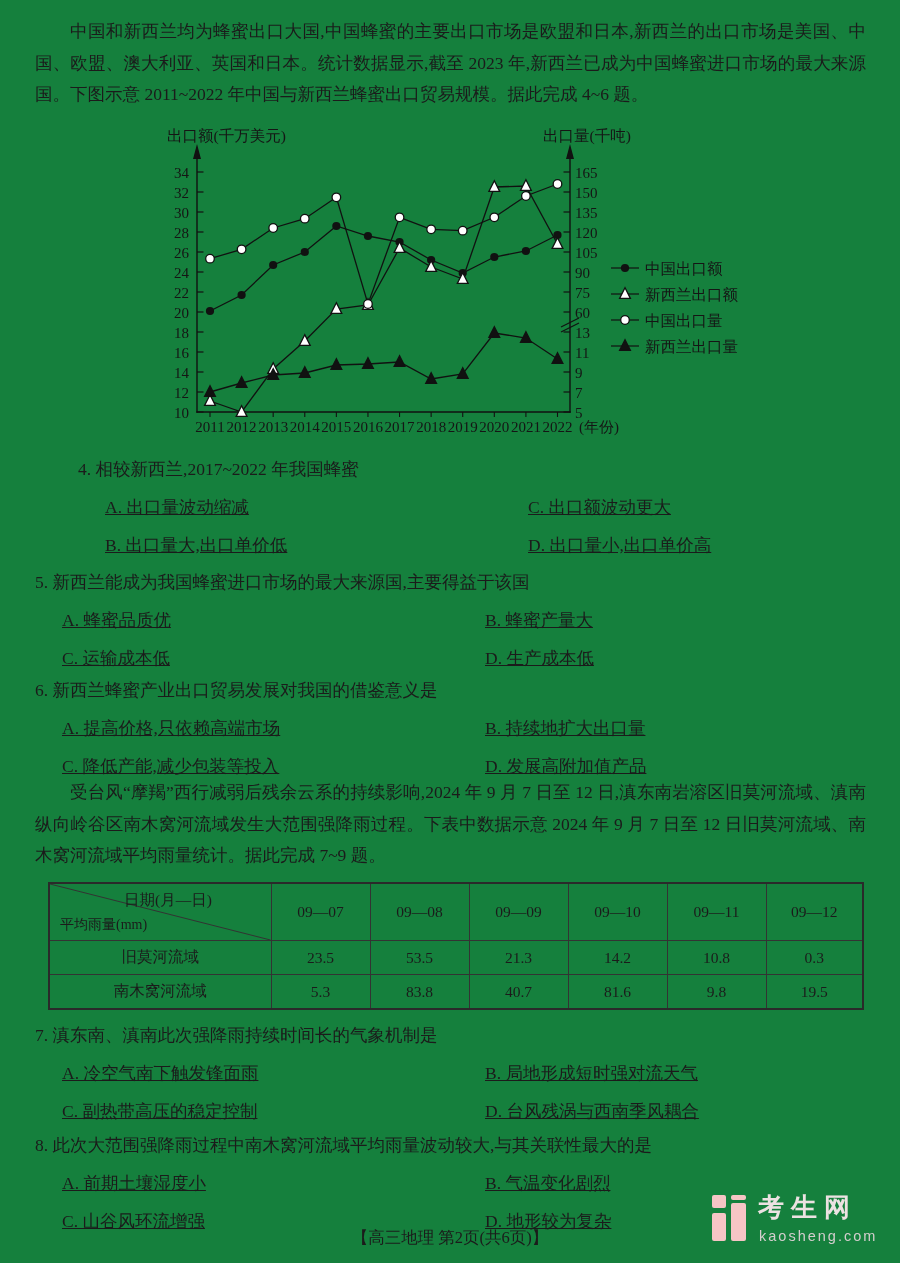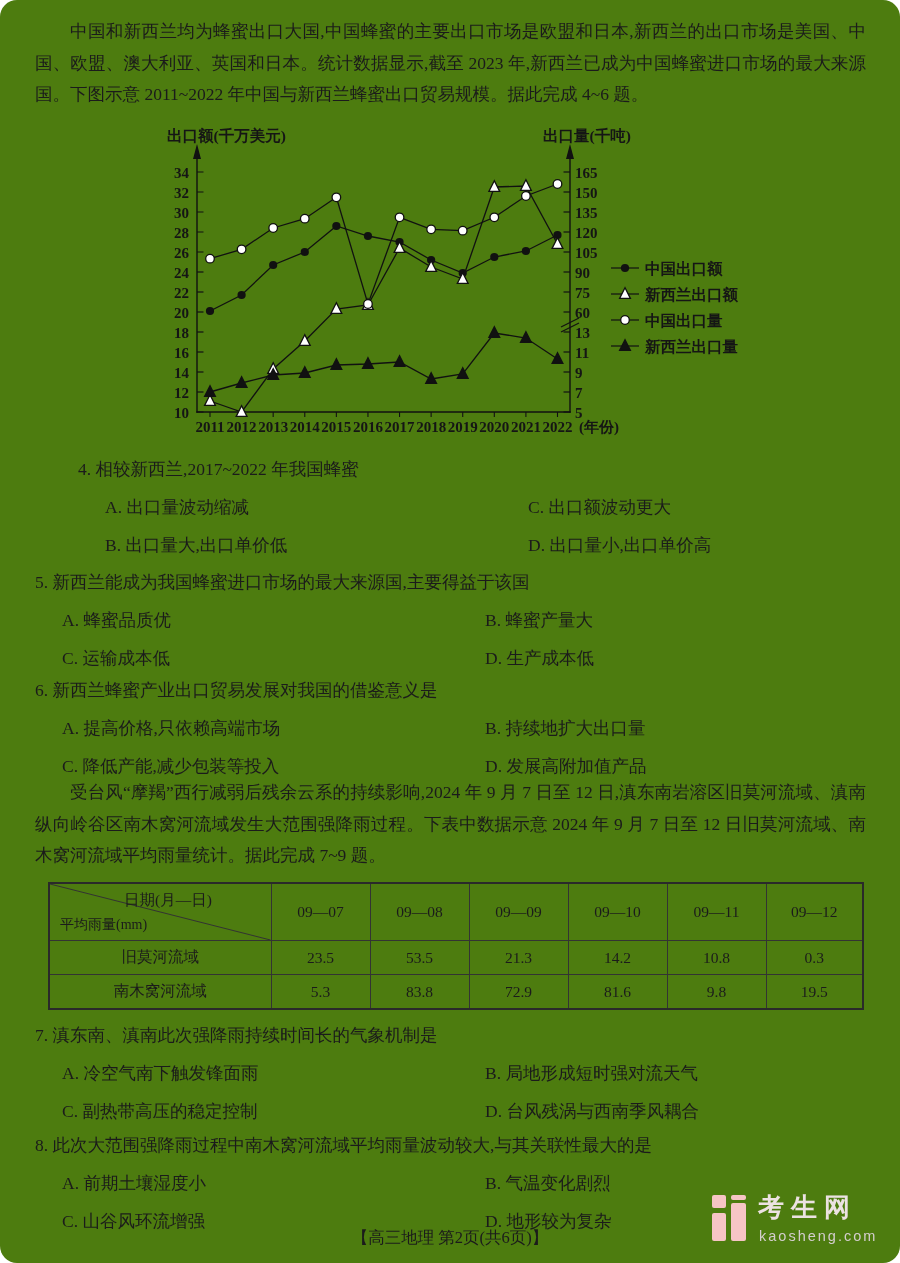--- a/index.html
+++ b/index.html
@@ -1,28 +1,28 @@
 <!DOCTYPE html>
 <html><head>
 <meta charset="utf-8">
 <style>
   html,body{margin:0;padding:0;background:#ffffff;}
-  .page{position:relative;width:900px;height:1263px;background:#4d7c0f;overflow:hidden;
-        font-family:"Liberation Serif","DejaVu Serif",serif;color:#1b1b1b;border-radius:17px;}
+  .page{position:relative;width:900px;height:1263px;background:#15803d;overflow:hidden;
+        font-family:"Liberation Serif","DejaVu Serif",serif;color:#1b1b1b;}
   .intro{position:absolute;left:35px;right:34px;margin:0;font-size:17.5px;line-height:31.5px;
          text-align:justify;text-indent:2em;}
   #intro-honey{top:16px;}
   #intro-rain{top:777px;}
-  .chart-wrap{position:absolute;top:115px;left:0;width:788px;height:335px;font-weight:bold;}
+  .chart-wrap{position:absolute;top:115px;left:0;width:788px;height:335px;}
   .chart-wrap svg{display:block;}
   svg text{font-family:"Liberation Serif","DejaVu Serif",serif;fill:#151515;}
   .question{position:absolute;left:35px;right:28px;font-size:17.5px;}
   #q4{top:450px;margin-left:43px;} #q5{top:563px;} #q6{top:671px;} #q7{top:1016px;} #q8{top:1126px;}
   .q-stem{line-height:38px;white-space:nowrap;}
-  .q-opts{display:grid;grid-template-columns:423px 1fr;margin-left:27px;}
+  .q-opts{display:grid;grid-template-columns:423px 1fr;margin-left:27px;text-decoration:underline;}
   .q-opts .opt{line-height:38px;white-space:nowrap;}
   .rain-table{position:absolute;top:882px;left:48px;width:814px;border-collapse:collapse;
               table-layout:fixed;font-size:15.5px;border:2px solid #2a2a2a;}
   .rain-table td{border:1px solid #333;text-align:center;padding:0;vertical-align:middle;}
   .t-head td{height:56px;}
   .t-row td{height:33px;margin-left:20px;}
   .diag-cell{position:relative;}
   .diag-cell svg{position:absolute;left:0;top:0;width:100%;height:100%;}
   .diag-top{position:absolute;top:6px;left:74px;font-size:15.5px;}
   .diag-bottom{position:absolute;bottom:6px;left:10px;font-size:14px;}
@@ -265,21 +265,21 @@
       <td>53.5</td>
       <td>21.3</td>
       <td>14.2</td>
       <td>10.8</td>
       <td>0.3</td>
     </tr>
     <tr class="t-row">
       <td>南木窝河流域</td>
       <td>5.3</td>
       <td>83.8</td>
-      <td>72.9</td>
+      <td>40.7</td>
       <td>81.6</td>
       <td>9.8</td>
       <td>19.5</td>
     </tr>
     </tbody>
   </table>
 
   <div class="question" id="q7">
     <div class="q-stem">7. 滇东南、滇南此次强降雨持续时间长的气象机制是</div>
     <div class="q-opts">

